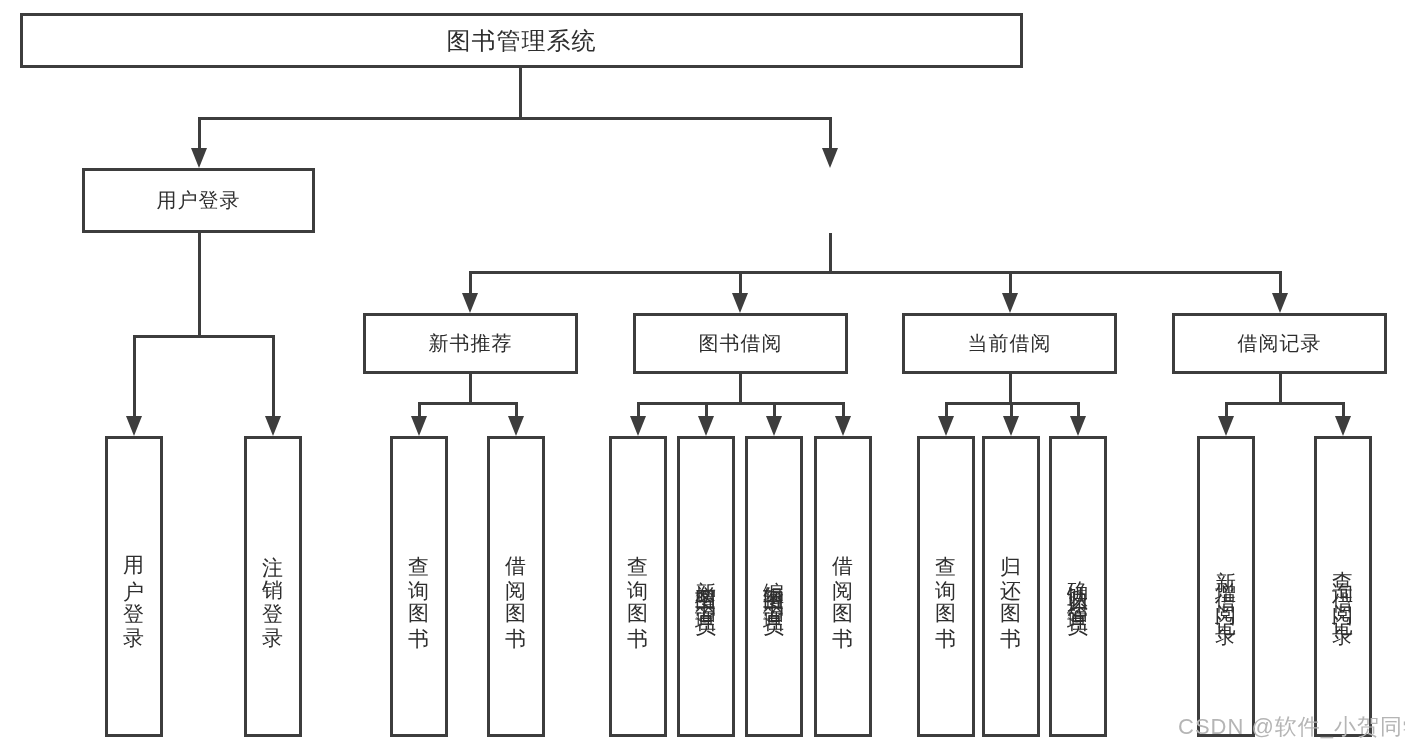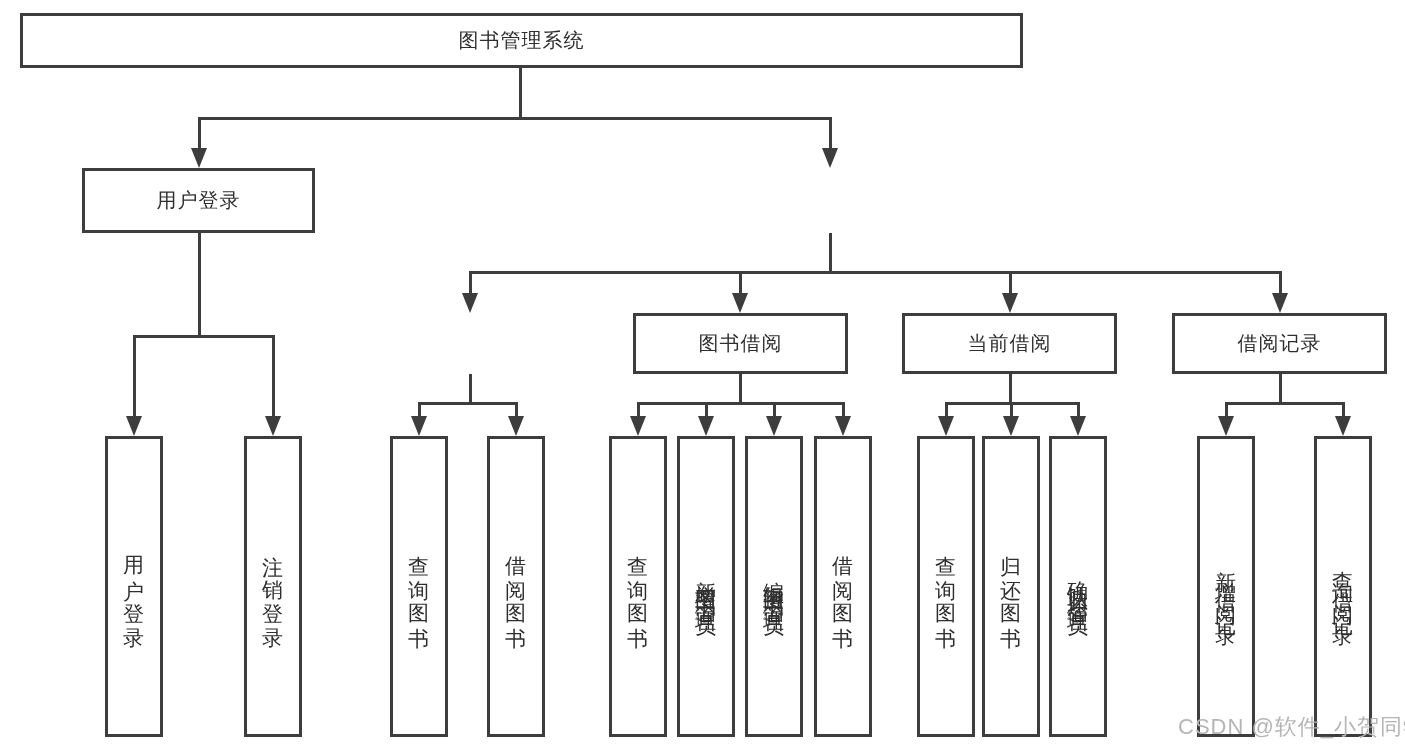--- a/index.html
+++ b/index.html
@@ -19,21 +19,21 @@
   
   .box{
     position:absolute;
     background:#fff;
     border:3px solid var(--line);
     display:flex;align-items:center;justify-content:center;
     color:#2e2e2e;
     font-size:20px;
     letter-spacing:1px;
   }
-  .root{font-size:20px;}
+  .root{font-size:24px;}
   .leaf{top:436px;width:58px;height:301px;border-width:3px;}
   .leaf > span{
     writing-mode:vertical-rl;
     text-orientation:mixed;
     font-size:21px;
     line-height:1;
     white-space:nowrap;
   }
   .ls-wide > span{letter-spacing:24px;}
   .ls-med  > span{letter-spacing:11px;}
@@ -63,20 +63,23 @@
 <div class="canvas">
 
   <div class="box root" style="left:20px;top:13px;width:1003px;height:55px">
     <span>图书管理系统</span>
   </div>
 
   <div class="box" style="left:82px;top:168px;width:233px;height:65px">
     <span>用户登录</span>
   </div>
 
+  <div class="box" style="left:363px;top:313px;width:215px;height:61px">
+    <span>新书推荐</span>
+  </div>
   <div class="box" style="left:633px;top:313px;width:215px;height:61px">
     <span>图书借阅</span>
   </div>
   <div class="box" style="left:902px;top:313px;width:215px;height:61px">
     <span>当前借阅</span>
   </div>
   <div class="box" style="left:1172px;top:313px;width:215px;height:61px">
     <span>借阅记录</span>
   </div>
 

